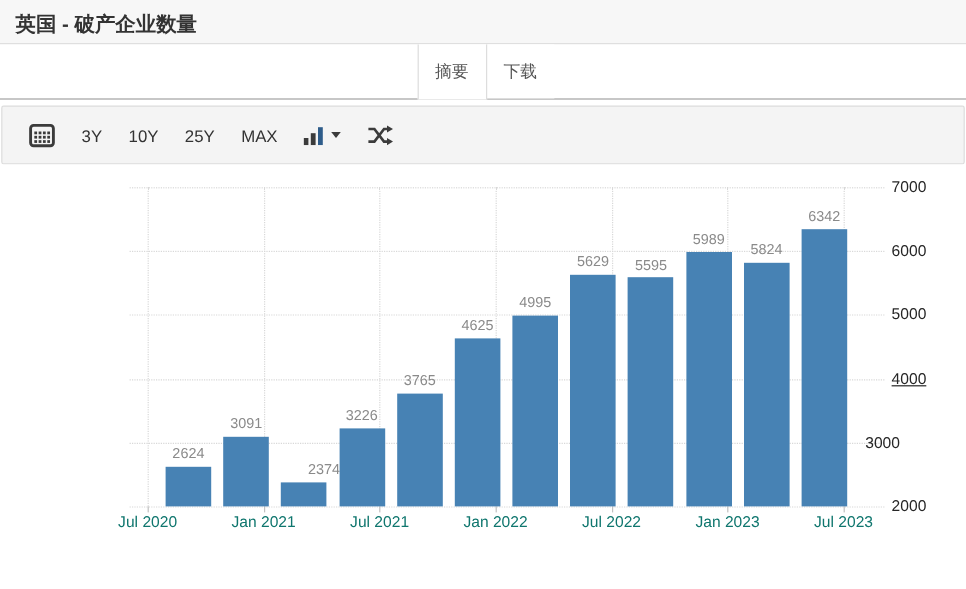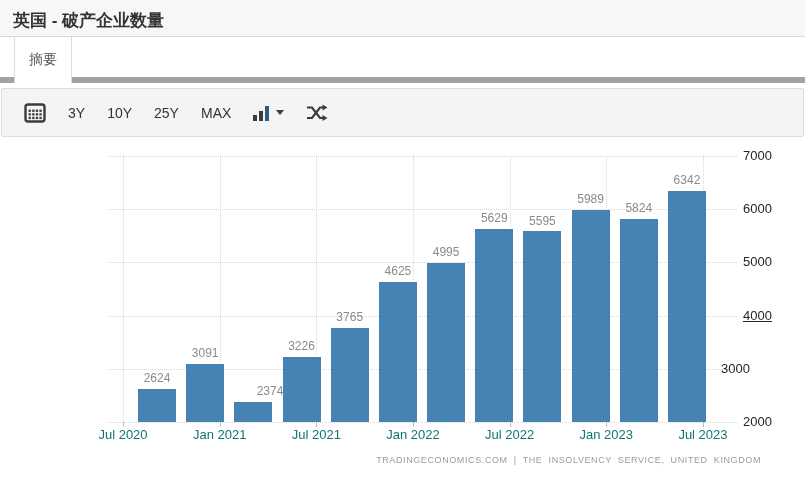--- a/index.html
+++ b/index.html
@@ -12,22 +12,22 @@
   .title-bar{
     position:absolute;top:0;left:0;right:0;height:37px;
     background:#f7f7f7;border-bottom:1px solid #d9d9d9;box-sizing:border-box;
   }
   .title-bar h1{
     margin:0;padding:9px 0 0 13px;font-size:17px;font-weight:bold;color:#333;
   }
   
   .tabs{
     position:absolute;top:37px;left:0;right:0;height:46px;
-    display:flex;align-items:stretch;padding-left:14px;box-sizing:border-box;
-    border-bottom:6px solid #a3a3a3;background:#fff;
+    display:flex;align-items:stretch;padding-left:4px;box-sizing:border-box;
+    border-bottom:1px solid #a3a3a3;background:#fff;justify-content:center;
   }
   .tab{
     height:45px;line-height:45px;padding:0 14px;font-size:14px;color:#555;
     cursor:pointer;background:#fff;
   }
   .tab.active{
     height:46px;border-left:1px solid #ddd;border-right:1px solid #ddd;
     box-sizing:border-box;position:relative;z-index:2;color:#555;
   }
   
@@ -64,20 +64,23 @@
 
 <div class="page">
 
   <header class="title-bar">
     <h1>英国 - 破产企业数量</h1>
   </header>
 
   <nav class="tabs">
     <div class="tab active">
       <span>摘要</span>
+    </div>
+    <div class="tab">
+      <span>下载</span>
     </div>
   </nav>
 
   <div class="toolbar">
     <button class="tb-btn">
       <span>
         <svg width="22" height="22" viewBox="0 0 22 22">
           <rect x="1.5" y="2.5" width="19" height="17" rx="2.5" fill="none" stroke="#3b3b3b" stroke-width="2.4"></rect>
           <g fill="#3b3b3b">
             <rect x="4.6" y="7.6" width="2.3" height="2.3"></rect>
@@ -116,21 +119,20 @@
           <path d="M1 14 L6 14 L14 3.5 L17 3.5" fill="none" stroke="#3b3b3b" stroke-width="2.2"></path>
           <polygon points="16.5,0.5 21.5,3.5 16.5,6.5" fill="#3b3b3b"></polygon>
           <path d="M1 3.5 L6 3.5 L14 14 L17 14" fill="none" stroke="#3b3b3b" stroke-width="2.2"></path>
           <polygon points="16.5,11 21.5,14 16.5,17" fill="#3b3b3b"></polygon>
         </svg>
       </span>
     </button>
   </div>
 
   <div class="chart-area">
-    <div class="attribution">TRADINGECONOMICS.COM | THE INSOLVENCY SERVICE, UNITED KINGDOM</div>
   <div class="hgrid" style="left: 108px; top: 285px; width: 629px;"></div>
       <div class="y-label" style="left: 743px; top: 277px;">2000</div>
       <div class="hgrid" style="left: 108px; top: 231.8px; width: 629px;"></div>
       <div class="y-label" style="left: 721px; top: 223.8px;">3000</div>
       <div class="hgrid" style="left: 108px; top: 178.6px; width: 629px;"></div>
       <div class="y-label" style="left: 743px; top: 170.6px; text-decoration: underline;">4000</div>
       <div class="hgrid" style="left: 108px; top: 125.4px; width: 629px;"></div>
       <div class="y-label" style="left: 743px; top: 117.4px;">5000</div>
       <div class="hgrid" style="left: 108px; top: 72.2px; width: 629px;"></div>
       <div class="y-label" style="left: 743px; top: 64.2px;">6000</div>

